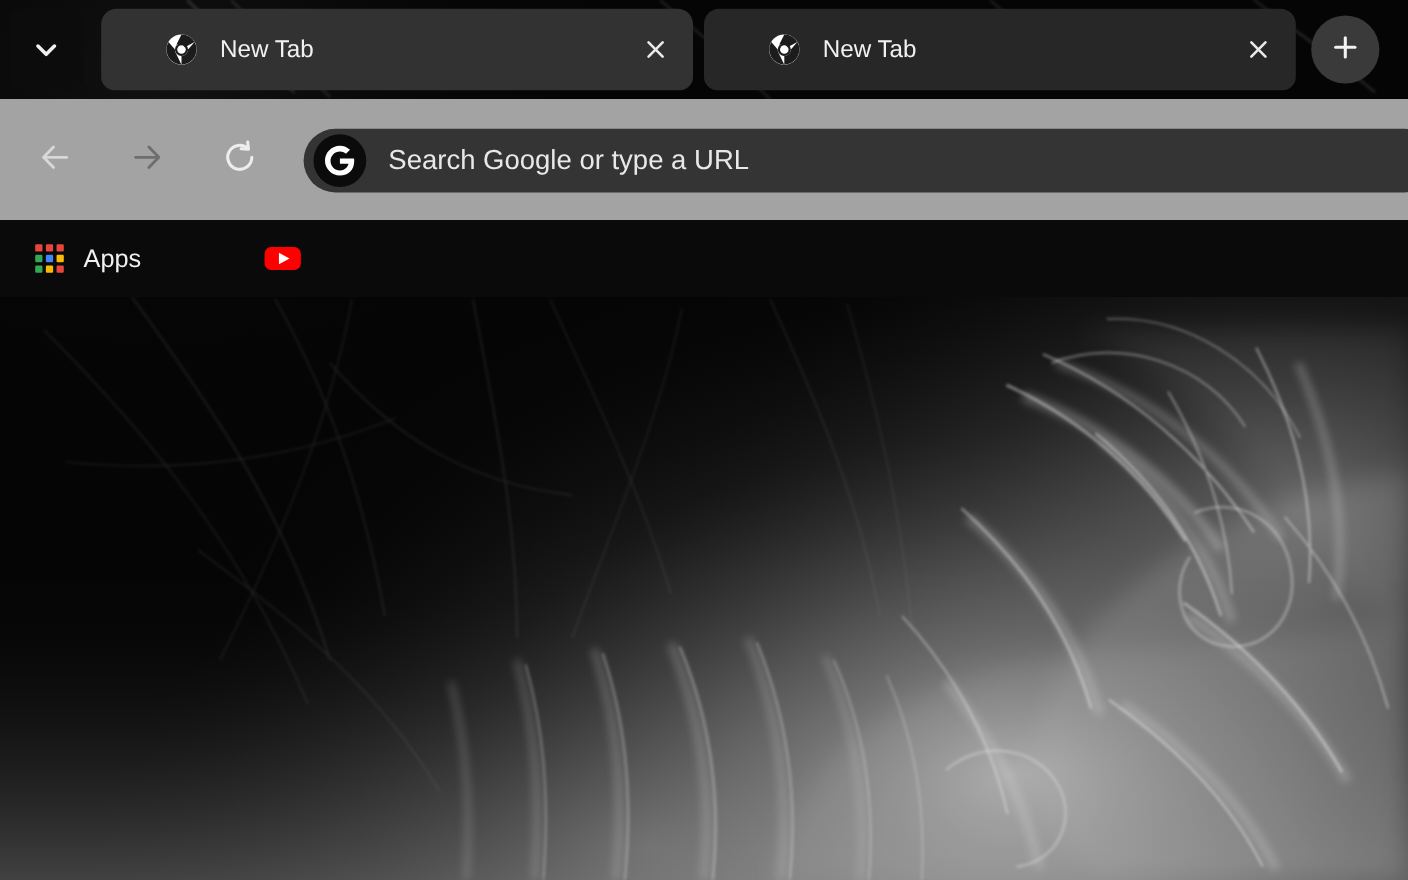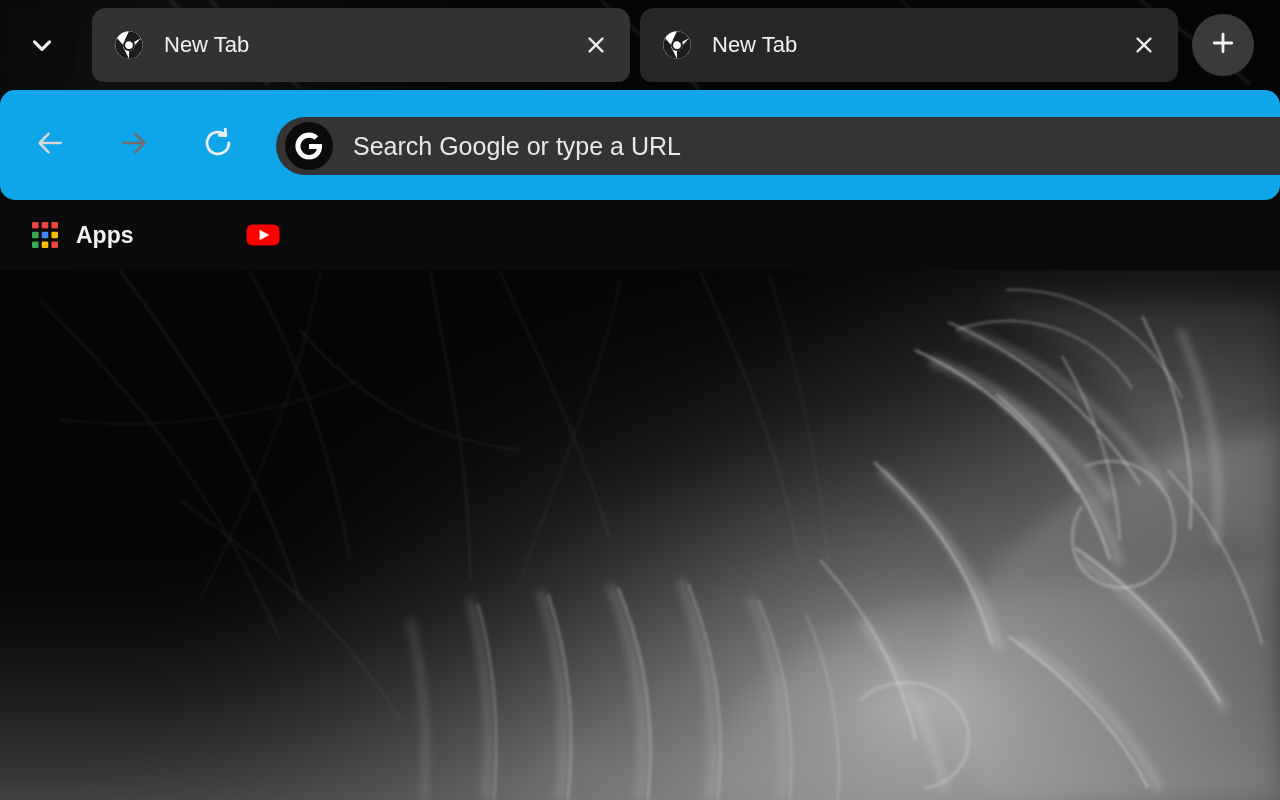--- a/index.html
+++ b/index.html
@@ -30,21 +30,21 @@
   #tab-search-btn {
     position:absolute; left:8px; top:8px; width:68px; height:74px;
     background:#0c0c0c; border-radius:14px;
     display:flex; align-items:center; justify-content:center;
   }
   #tab-search-btn svg { display:block; }
 
   .tab {
     position:absolute; top:8px; height:74px;
     border-radius:14px 14px 12px 12px;
-    display:flex; align-items:center;
+    display:flex; align-items:center;padding-left:36px;
   }
   .tab.active   { background:#323232; }
   .tab.inactive { background:#272727; }
 
   #tab-1 { left:92px;  width:538px; }
   #tab-2 { left:640px; width:538px; }
 
   .tab-favicon { width:30px; height:30px; margin-left:22px; flex:0 0 auto; }
   .tab-favicon svg { display:block; width:30px; height:30px; }
 
@@ -63,22 +63,22 @@
 
   #new-tab-btn {
     position:absolute; left:1192px; top:14px; width:62px; height:62px;
     background:#3a3a3a; border-radius:50%;
     display:flex; align-items:center; justify-content:center;
   }
 
   
   #toolbar {
     position:absolute; left:0; top:90px; width:1280px; height:110px;
-    background:#0ea5e9; z-index:10;
-    display:flex; align-items:center;border-radius:15px;
+    background:#a3a3a3; z-index:10;
+    display:flex; align-items:center;
   }
   .nav-btn {
     width:56px; height:56px; flex:0 0 auto;
     display:flex; align-items:center; justify-content:center; border-radius:50%;
   }
   #nav-back    { margin-left:22px; }
   #nav-forward { margin-left:28px; }
   #nav-reload  { margin-left:28px; }
 
   #omnibox {
@@ -100,21 +100,21 @@
   #omnibox-input::placeholder { color:#e8e8e8; opacity:1; }
 
   
   #bookmarks-bar {
     position:absolute; left:0; top:200px; width:1280px; height:70px;
     background:#0a0a0a; z-index:10;
     display:flex; align-items:center;
   }
   .bm-item {
     height:44px; display:flex; align-items:center;
-    border-radius:8px; padding:0 6px; flex:0 0 auto;font-weight:bold;
+    border-radius:8px; padding:0 6px; flex:0 0 auto;
   }
   #bm-apps   { margin-left:22px; }
   #bm-yt     { margin-left:100px; }
   #bm-ct     { margin-left:52px; }
 
   .bm-icon { width:34px; height:34px; flex:0 0 auto; display:flex; align-items:center; justify-content:center; }
   .bm-icon svg { display:block; }
   .bm-label { margin-left:14px; color:#f0f0f0; font-size:23px; line-height:1; white-space:nowrap; }
 
   

